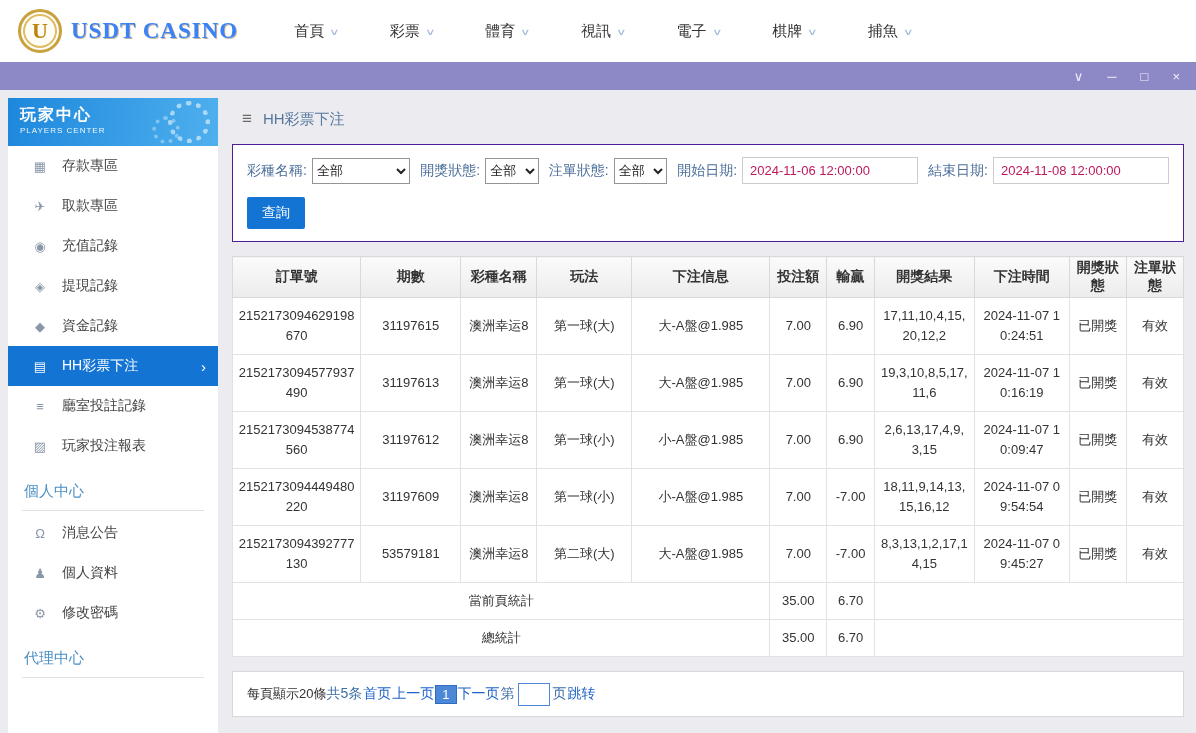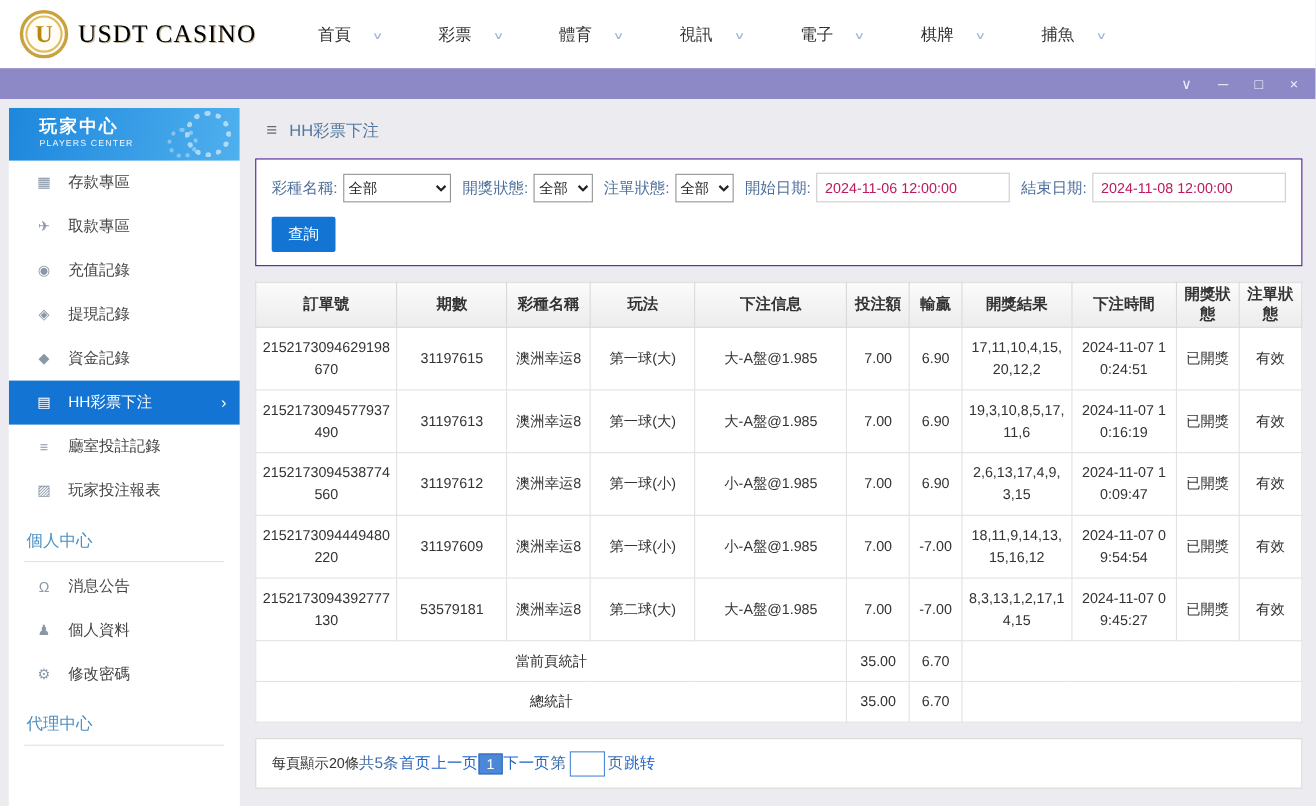--- a/index.html
+++ b/index.html
@@ -5,38 +5,38 @@
   *{box-sizing:border-box;margin:0;padding:0}
   html,body{width:1196px;height:733px;overflow:hidden}
   body{font-family:"Liberation Sans","DejaVu Sans",sans-serif;background:#ececf0}
 
   
   .top-header{height:62px;background:#fff;display:flex;align-items:center;padding:0 18px}
   .logo{display:flex;align-items:center;gap:9px;cursor:pointer}
   .logo-emblem{width:44px;height:44px;border-radius:50%;border:3px solid #c9a23f;background:#fffdf5;
     box-shadow:inset 0 0 0 2px #fff,inset 0 0 0 4px #e0bd62;display:flex;align-items:center;justify-content:center}
   .logo-u{font-family:"Liberation Serif",serif;font-weight:bold;font-size:22px;color:#b8860b}
-  .logo-text{font-family:"Liberation Serif",serif;font-weight:normal;font-size:23px;color:#000000;
+  .logo-text{font-family:"Liberation Serif",serif;font-weight:bold;font-size:23px;color:#3b82f6;
     letter-spacing:1px;text-shadow:1px 1px 0 rgba(110,76,16,.4)}
   .main-nav{display:flex;gap:52px;margin-left:56px}
-  .nav-item{display:flex;align-items:center;gap:21px;cursor:pointer}
+  .nav-item{display:flex;align-items:center;gap:7px;cursor:pointer}
   .nav-label{font-size:15px;color:#333}
   .nav-chevron{font-size:9px;color:#a3b7dd;transform:scaleX(1.6);margin-top:2px}
 
   
   .purple-bar{height:28px;background:#8d89c6;display:flex;align-items:center;justify-content:flex-end;gap:24px;padding:0 16px}
   .win-ctrl{color:#f1effc;font-size:13px;line-height:1;cursor:pointer}
 
   
   .workspace{display:flex;height:643px;padding:8px 8px 0 8px}
 
   
   .sidebar{width:210px;flex-shrink:0;background:#fff;margin-right:10px;overflow:hidden}
   .sidebar-header{height:48px;background:linear-gradient(100deg,#1d87dc,#4fb0ee);color:#fff;
-    padding:7px 28px;position:relative;overflow:hidden}
+    padding:7px 12px;position:relative;overflow:hidden}
   .sidebar-header::after{content:"";position:absolute;right:8px;top:3px;width:32px;height:32px;
     border:5px dotted rgba(255,255,255,.55);border-radius:50%}
   .sidebar-header::before{content:"";position:absolute;right:38px;top:18px;width:20px;height:20px;
     border:4px dotted rgba(255,255,255,.35);border-radius:50%}
   .sidebar-title{font-size:16px;font-weight:bold;letter-spacing:2px}
   .sidebar-subtitle{font-size:8px;letter-spacing:1px;opacity:.92}
   .section-title{margin:10px 14px 2px;padding:6px 2px 9px;font-size:15px;color:#4a8fc4;border-bottom:1px solid #e2e2e2}
   .menu-item{height:40px;display:flex;align-items:center;padding:0 12px 0 24px;gap:14px;
     font-size:14px;color:#444;cursor:pointer;white-space:nowrap}
   .menu-icon{width:16px;color:#8a97a8;font-size:13px;text-align:center;flex-shrink:0}

